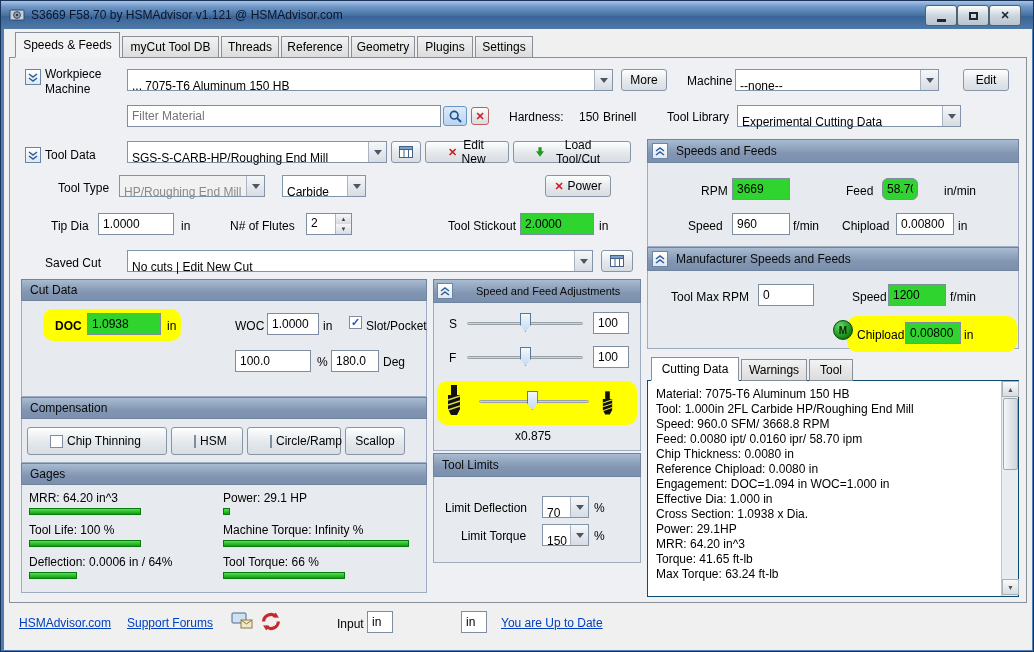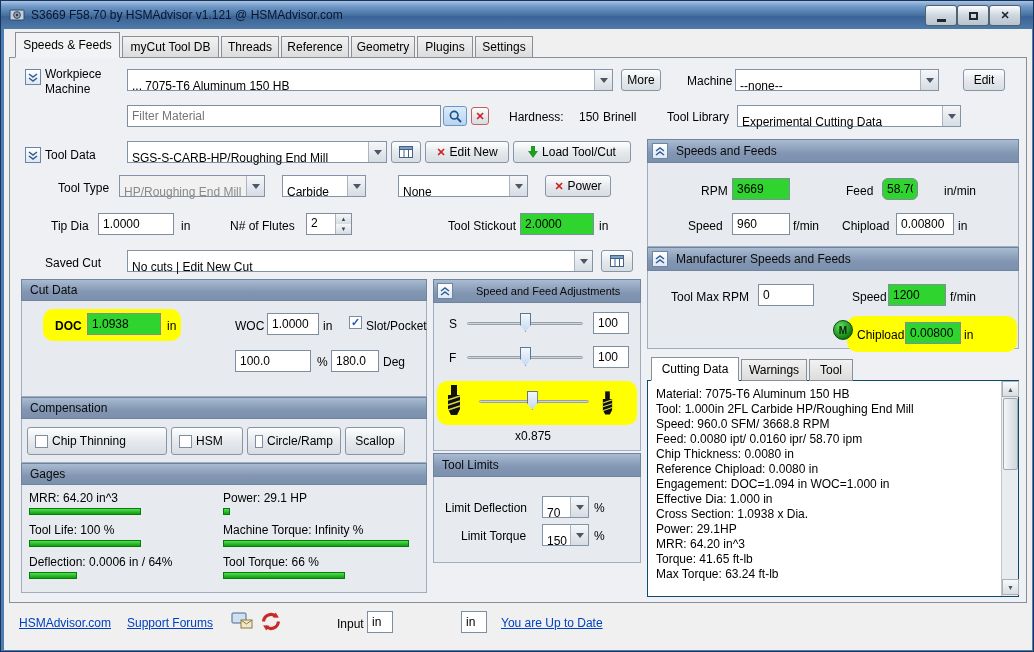--- a/index.html
+++ b/index.html
@@ -28,21 +28,21 @@
   .tb.green{background:#2fd42f;}
   .combo{position:absolute;height:22px;border:1px solid #8494a8;background:#fff;display:flex;align-items:center;box-sizing:border-box;z-index:4;}
   .combo .ct{flex:1;padding:0 4px;overflow:hidden;white-space:nowrap;margin-top:12px;}
   .combo .cbtn{width:17px;height:100%;background:linear-gradient(#f6f7f9,#d6dce3);border-left:1px solid #aab4c2;
     display:flex;align-items:center;justify-content:center;}
   .combo.disabled{background:#f1f1f1;}
   .combo.disabled .ct{color:#8a8a8a;}
   .tri{width:0;height:0;border-left:4px solid transparent;border-right:4px solid transparent;border-top:5px solid #4a5766;}
   .btn{position:absolute;height:22px;border:1px solid #8795a6;border-radius:3px;
     background:linear-gradient(#fefefe,#e4e8ec 55%,#d8dde2);font:12px "Liberation Sans",sans-serif;
-    display:flex;align-items:center;justify-content:center;gap:4px;padding:0 7px;box-sizing:border-box;z-index:4;}
+    display:flex;align-items:center;justify-content:center;gap:4px;padding:0 22px;box-sizing:border-box;z-index:4;}
   .chev{position:absolute;width:16px;height:16px;border:1px solid #6a85a5;background:linear-gradient(#ffffff,#dfe7f1);
     display:flex;align-items:center;justify-content:center;box-sizing:border-box;z-index:4;}
   .redx{color:#cf1f1f;font-weight:bold;font-size:11px;line-height:1;}
   .hl{position:absolute;background:#ffff00;border-radius:10px;z-index:3;}
   .gbar{position:absolute;height:7px;background:linear-gradient(#53de53,#0f9e0f);border:1px solid #0a7a0a;box-sizing:border-box;z-index:4;}
   .cb-box{display:inline-flex;align-items:center;justify-content:center;width:13px;height:13px;background:#fff;border:1px solid #7e8da0;box-sizing:border-box;}
   .cb-abs{position:absolute;z-index:4;}
   .tick{color:#2255cc;font-size:11px;line-height:1;font-weight:bold;}
   .slider{position:absolute;height:20px;z-index:4;}
   .track{position:absolute;left:0;right:0;top:9px;height:3px;background:#cfd4da;border:1px solid #98a0a8;border-radius:2px;box-sizing:border-box;}
@@ -204,26 +204,20 @@
     <span class="cbtn">
         <span class="tri"></span>
       </span>
   </div>
   <div class="combo" style="left:281px;top:174px;width:84px;">
     <span class="ct">Carbide</span>
     <span class="cbtn">
         <span class="tri"></span>
       </span>
   </div>
-  <div class="combo" style="left:397px;top:174px;width:130px;">
-    <span class="ct">None</span>
-    <span class="cbtn">
-        <span class="tri"></span>
-      </span>
-  </div>
   <button class="btn" style="left:544px;top:174px;width:66px;">
     <span class="redx">✕</span>
     <span>Power</span>
   </button>
 
   <span class="lbl" style="left:50px;top:218px;">Tip Dia</span>
   <input class="tb" style="left: 97px; top: 212px; width: 76px;" value="1.0000">
   <span class="lbl" style="left:180px;top:218px;">in</span>
   <span class="lbl" style="left:229px;top:218px;">N# of Flutes</span>
   <div class="spin" style="left:305px;top:212px;width:46px;">

